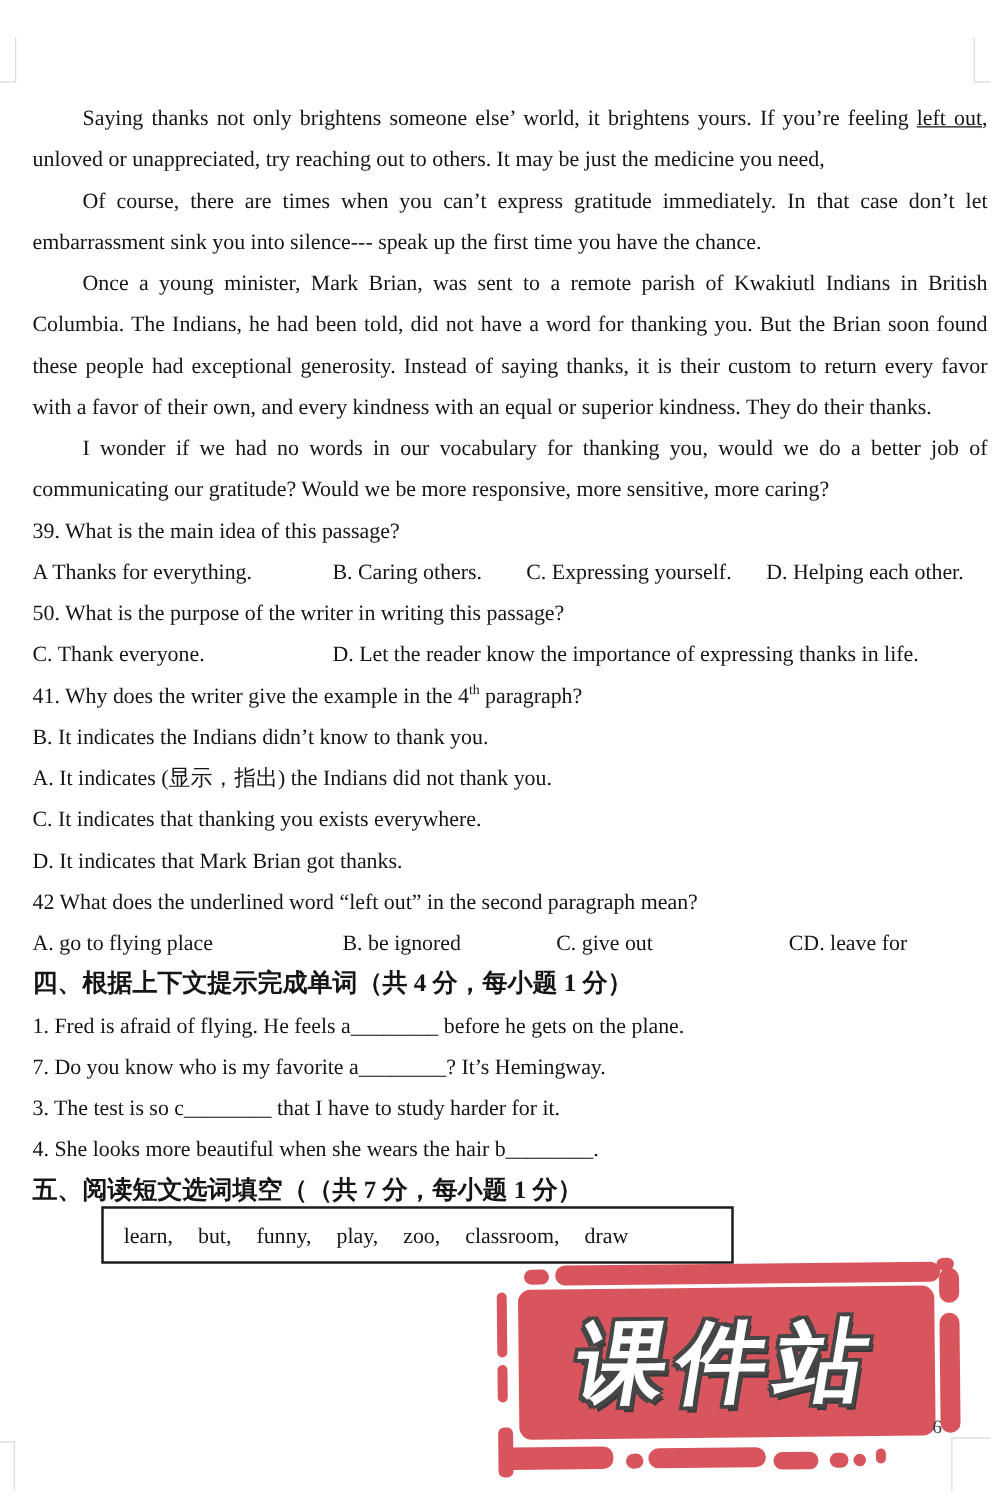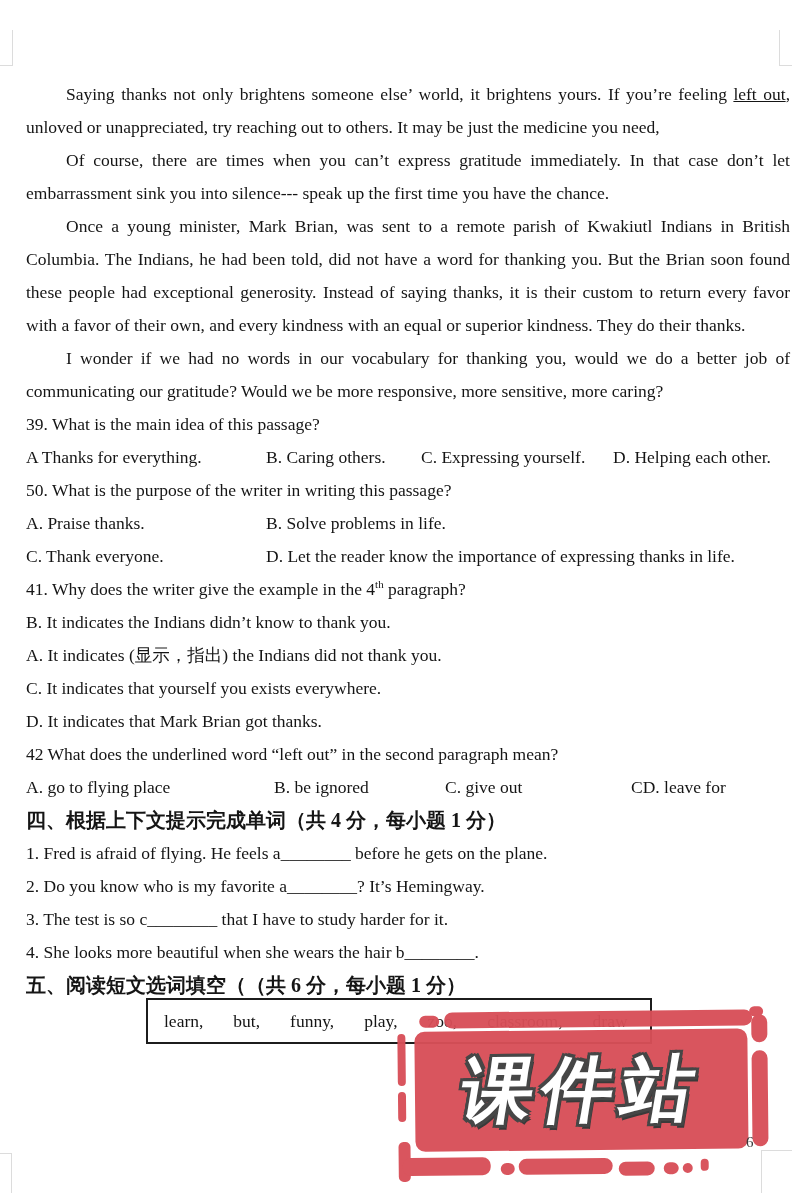--- a/index.html
+++ b/index.html
@@ -26,27 +26,27 @@
   .row40 .w1 { width:240px; }
   .row42 .w1 { width:248px; } .row42 .w2 { width:159px; } .row42 .w3 { width:186px;margin-left:12px; }
   sup { font-size:11px; vertical-align:super; line-height:0; }
   .cn-heading {
     font-weight:bold;
     font-size:20px;
     font-family:"Liberation Serif","DejaVu Sans",sans-serif;
   }
   .wordbank {
     margin-top:-4px;
-    margin-left:120px;
+    margin-left:55px;
     width:506px;
     height:46px;
     border:2px solid #1c1c1c;
     display:flex;
     align-items:flex-start;
-    gap:30px;
+    gap:20px;
     padding-left:16px;
     line-height:42px;
   }
   
   .mark { position:absolute; }
   .mark-tl { left:0; top:30px; width:13px; height:36px; border-right:1px solid #dcdcdc; border-bottom:1px solid #dcdcdc; }
   .mark-tr { left:779px; top:30px; width:13px; height:36px; border-left:1px solid #dcdcdc; border-bottom:1px solid #dcdcdc; }
   .mark-bl { left:0; top:1153px; width:12px; height:40px; border-right:1px solid #dcdcdc; border-top:1px solid #dcdcdc; }
   .mark-br { left:761px; top:1150px; width:31px; height:43px; border-left:1px solid #dcdcdc; border-top:1px solid #dcdcdc; }
   .pagenum { position:absolute; left:746px; top:1134px; font-size:15px; color:#3a3a3a; z-index:40; }
@@ -107,44 +107,41 @@
 
   <p class="para">I wonder if we had no words in our vocabulary for thanking you, would we do a better job of communicating our gratitude? Would we be more responsive, more sensitive, more caring?</p>
 
   <div class="qline">39. What is the main idea of this passage?</div>
   <div class="optrow row39">
     <span class="o1 w1">A Thanks for everything.</span><span class="o1 w2">B. Caring others.</span><span class="o1 w3">C. Expressing yourself.</span><span class="o1">D. Helping each other.</span>
   </div>
 
   <div class="qline">50. What is the purpose of the writer in writing this passage?</div>
   <div class="optrow row40">
-    <span class="o1 w1">A. Praise thanks.</span><span class="o1">B. Solve problems in life.</span>
-  </div>
-  <div class="optrow row40">
     <span class="o1 w1">C. Thank everyone.</span><span class="o1">D. Let the reader know the importance of expressing thanks in life.</span>
   </div>
 
   <div class="qline"><span>41. Why does the writer give the example in the 4</span><sup>th</sup><span> paragraph?</span></div>
   <div class="qline">B. It indicates the Indians didn’t know to thank you.</div>
   <div class="qline">A. It indicates (显示，指出) the Indians did not thank you.</div>
-  <div class="qline">C. It indicates that yourself you exists everywhere.</div>
+  <div class="qline">C. It indicates that thanking you exists everywhere.</div>
   <div class="qline">D. It indicates that Mark Brian got thanks.</div>
 
   <div class="qline">42 What does the underlined word “left out” in the second paragraph mean?</div>
   <div class="optrow row42">
     <span class="o1 w1">A. go to flying place</span><span class="o1 w2">B. be ignored</span><span class="o1 w3">C. give out</span><span class="o1">CD. leave for</span>
   </div>
 
   <div class="cn-heading">四、根据上下文提示完成单词（共 4 分，每小题 1 分）</div>
   <div class="qline">1. Fred is afraid of flying. He feels a________ before he gets on the plane.</div>
-  <div class="qline">2. Do you know who is my favorite a________? It’s Hemingway.</div>
+  <div class="qline">7. Do you know who is my favorite a________? It’s Hemingway.</div>
   <div class="qline">3. The test is so c________ that I have to study harder for it.</div>
   <div class="qline">4. She looks more beautiful when she wears the hair b________.</div>
 
-  <div class="cn-heading">五、阅读短文选词填空（（共 6 分，每小题 1 分）</div>
+  <div class="cn-heading">五、阅读短文选词填空（（共 7 分，每小题 1 分）</div>
   <div class="wordbank">
     <span>learn,</span>
     <span>but,</span>
     <span>funny,</span>
     <span>play,</span>
     <span>zoo,</span>
     <span>classroom,</span>
     <span>draw</span>
   </div>
 

